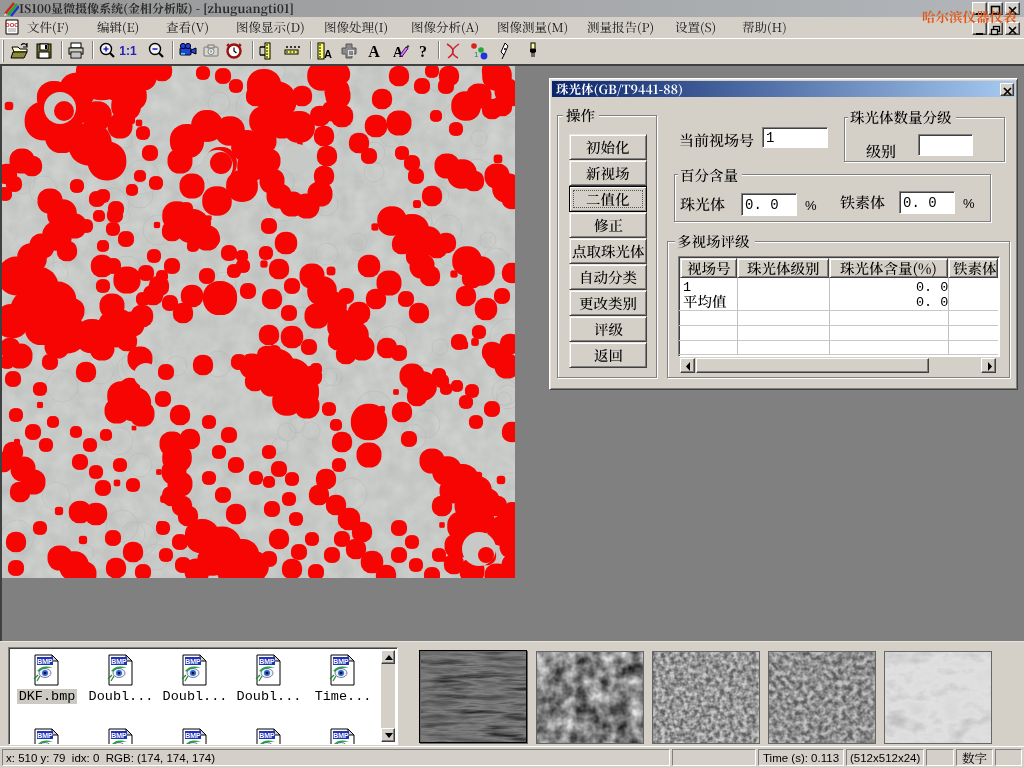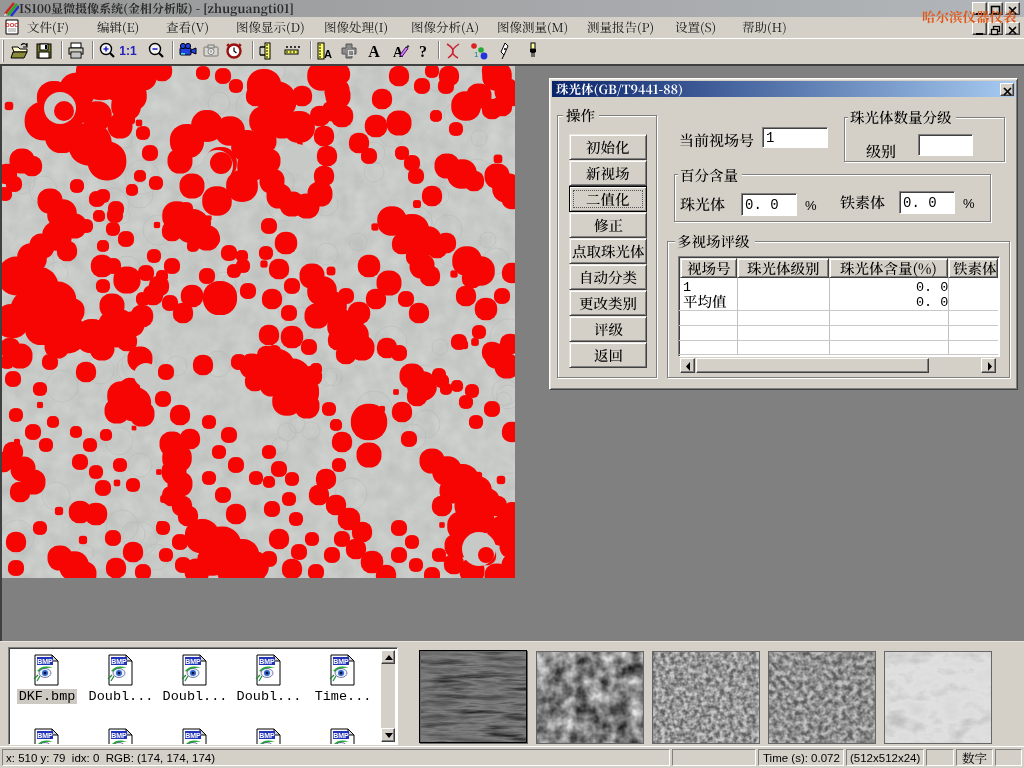--- a/index.html
+++ b/index.html
@@ -1048,16 +1048,16 @@
 <div style="position:absolute;left:419px;top:650px;width:108px;height:93px;border:1.5px solid #000"></div>
 <div style="position:absolute;left:0;top:746px;width:1024px;height:22px;background:#d4d0c8;border-top:1px solid #fff"></div>
 <div style="position:absolute;left:2px;top:749px;width:668px;height:17px;border-top:1px solid #808080;border-left:1px solid #808080;border-right:1px solid #fff;border-bottom:1px solid #fff"></div>
 <div style="position:absolute;left:672px;top:749px;width:84px;height:17px;border-top:1px solid #808080;border-left:1px solid #808080;border-right:1px solid #fff;border-bottom:1px solid #fff"></div>
 <div style="position:absolute;left:758px;top:749px;width:86px;height:17px;border-top:1px solid #808080;border-left:1px solid #808080;border-right:1px solid #fff;border-bottom:1px solid #fff"></div>
 <div style="position:absolute;left:846px;top:749px;width:78px;height:17px;border-top:1px solid #808080;border-left:1px solid #808080;border-right:1px solid #fff;border-bottom:1px solid #fff"></div>
 <div style="position:absolute;left:926px;top:749px;width:28px;height:17px;border-top:1px solid #808080;border-left:1px solid #808080;border-right:1px solid #fff;border-bottom:1px solid #fff"></div>
 <div style="position:absolute;left:956px;top:749px;width:37px;height:17px;border-top:1px solid #808080;border-left:1px solid #808080;border-right:1px solid #fff;border-bottom:1px solid #fff"></div>
 <div style="position:absolute;left:995px;top:749px;width:27px;height:17px;border-top:1px solid #808080;border-left:1px solid #808080;border-right:1px solid #fff;border-bottom:1px solid #fff"></div>
 <div style="position:absolute;left:6px;top:752px;font-size:11.5px;color:#000">x: 510 y: 79&nbsp; idx: 0&nbsp; RGB: (174, 174, 174)</div>
-<div style="position:absolute;left:763px;top:752px;font-size:11.5px;color:#000">Time (s): 0.072</div>
+<div style="position:absolute;left:763px;top:752px;font-size:11.5px;color:#000">Time (s): 0.113</div>
 <div style="position:absolute;left:850px;top:752px;font-size:11.5px;color:#000">(512x512x24)</div>
 <svg class="tx" style="left:962px;top:749px" width="27" height="17" viewBox="0 -14 27 17">
     <path d="M6.3 -9.7 5.2 -10.1C5.0 -9.4 4.7 -8.7 4.5 -8.2L4.7 -8.1C5.0 -8.4 5.5 -9.0 5.9 -9.5C6.1 -9.4 6.3 -9.5 6.3 -9.7ZM1.2 -10.0 1.1 -9.9C1.5 -9.5 1.9 -8.8 1.9 -8.2C2.6 -7.7 3.3 -9.1 1.2 -10.0ZM3.6 -4.4C4.0 -4.3 4.1 -4.4 4.2 -4.6L3.0 -5.0C2.9 -4.7 2.6 -4.2 2.4 -3.7H0.5L0.6 -3.3H2.2C1.9 -2.7 1.5 -2.1 1.2 -1.8C2.0 -1.6 2.9 -1.3 3.7 -0.9C3.0 -0.2 2.0 0.4 0.7 0.8L0.7 1.0C2.3 0.6 3.4 0.1 4.2 -0.6C4.6 -0.4 5.0 -0.1 5.2 0.1C5.9 0.4 6.1 -0.5 4.8 -1.2C5.3 -1.8 5.7 -2.5 5.9 -3.2C6.2 -3.2 6.3 -3.3 6.4 -3.4L5.6 -4.2L5.1 -3.7H3.3ZM5.1 -3.3C4.9 -2.6 4.6 -2.0 4.2 -1.5C3.7 -1.6 3.0 -1.8 2.2 -1.9C2.5 -2.3 2.8 -2.8 3.1 -3.3ZM9.1 -10.2 7.8 -10.5C7.5 -8.2 6.9 -6.0 6.1 -4.4L6.3 -4.3C6.7 -4.8 7.1 -5.4 7.4 -6.1C7.7 -4.7 8.0 -3.4 8.6 -2.2C7.8 -1.1 6.7 -0.1 5.2 0.8L5.3 1.0C6.9 0.3 8.1 -0.5 8.9 -1.6C9.5 -0.6 10.3 0.3 11.4 1.0C11.5 0.6 11.8 0.4 12.1 0.4L12.2 0.2C11.0 -0.4 10.1 -1.2 9.4 -2.1C10.3 -3.6 10.8 -5.2 11.0 -7.3H11.9C12.0 -7.3 12.1 -7.3 12.2 -7.5C11.8 -7.9 11.1 -8.4 11.1 -8.4L10.5 -7.7H8.1C8.3 -8.3 8.5 -9.1 8.7 -9.9C9.0 -9.9 9.1 -10.0 9.1 -10.2ZM7.9 -7.3H10.1C9.9 -5.6 9.6 -4.1 8.9 -2.9C8.3 -3.9 7.9 -5.2 7.6 -6.5ZM5.9 -8.6 5.4 -7.9H4.0V-10.0C4.3 -10.1 4.4 -10.2 4.4 -10.4L3.2 -10.5V-7.9L0.6 -7.9L0.7 -7.5H2.8C2.3 -6.5 1.4 -5.6 0.4 -4.9L0.6 -4.7C1.6 -5.2 2.5 -5.9 3.2 -6.7V-4.9H3.4C3.6 -4.9 4.0 -5.1 4.0 -5.2V-7.1C4.5 -6.6 5.2 -5.9 5.5 -5.3C6.3 -4.8 6.8 -6.5 4.0 -7.3V-7.5H6.6C6.8 -7.5 6.9 -7.6 6.9 -7.7C6.5 -8.1 5.9 -8.6 5.9 -8.6Z M18.0 -10.5 17.8 -10.4C18.3 -10.0 18.7 -9.3 18.8 -8.8C19.7 -8.1 20.4 -9.9 18.0 -10.5ZM14.6 -9.2 14.4 -9.2C14.5 -8.3 14.0 -7.6 13.5 -7.4C13.2 -7.2 13.0 -6.9 13.1 -6.6C13.3 -6.3 13.8 -6.3 14.1 -6.5C14.4 -6.8 14.8 -7.3 14.8 -8.1H23.0C22.8 -7.7 22.5 -7.1 22.3 -6.7L22.5 -6.6C23.0 -7.0 23.6 -7.6 24.0 -8.0C24.3 -8.0 24.4 -8.0 24.5 -8.1L23.5 -9.1L22.9 -8.5H14.8C14.7 -8.7 14.7 -8.9 14.6 -9.2ZM23.3 -4.4 22.7 -3.6H19.1V-4.7C19.4 -4.7 19.6 -4.8 19.6 -5.0C20.4 -5.4 21.2 -5.8 21.8 -6.2C22.1 -6.2 22.2 -6.3 22.3 -6.4L21.4 -7.3L20.8 -6.7H15.2L15.3 -6.3H20.6C20.2 -5.9 19.7 -5.4 19.2 -5.1L18.3 -5.1V-3.6H13.1L13.2 -3.2H18.3V-0.3C18.3 -0.1 18.2 -0.0 18.0 -0.0C17.7 -0.0 16.2 -0.1 16.2 -0.1V0.1C16.8 0.2 17.2 0.2 17.4 0.4C17.6 0.5 17.7 0.7 17.7 1.0C19.0 0.9 19.1 0.4 19.1 -0.2V-3.2H24.1C24.3 -3.2 24.4 -3.3 24.4 -3.4C24.0 -3.8 23.3 -4.4 23.3 -4.4Z" fill="#000"></path>
   </svg>
 </body></html>

